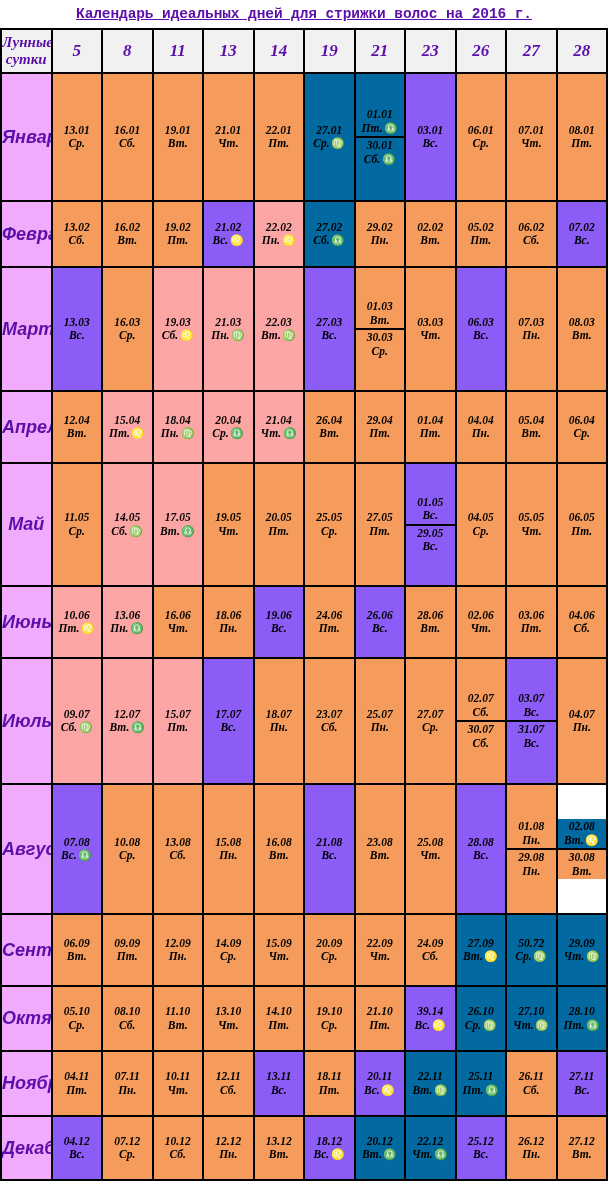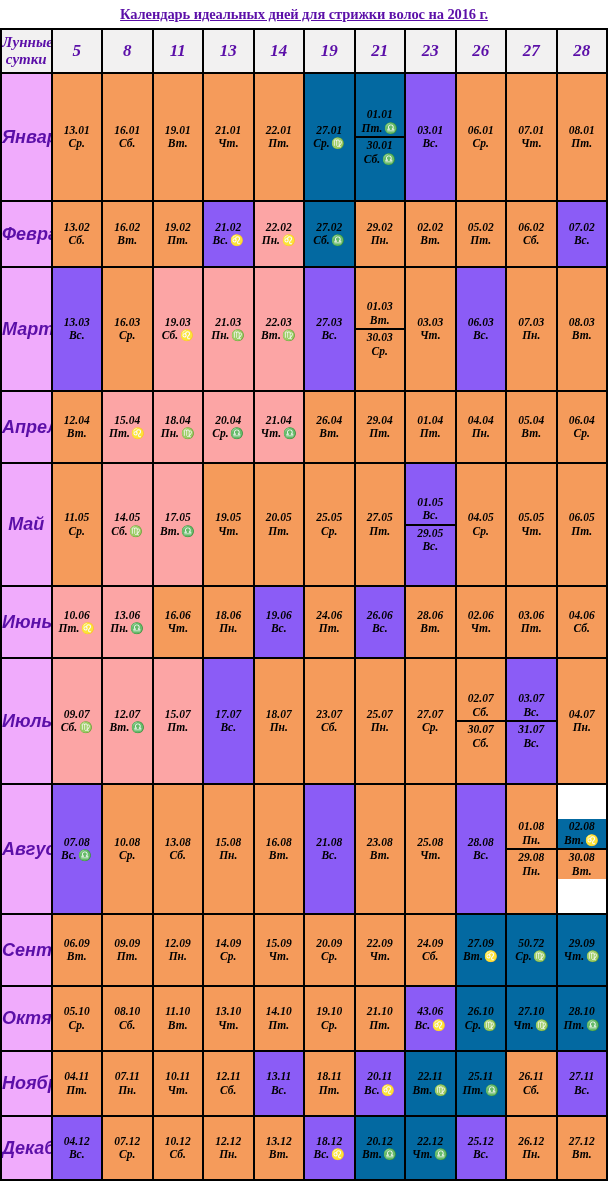--- a/index.html
+++ b/index.html
@@ -7,21 +7,21 @@
     width:608px;height:1202px;overflow:hidden;
     font-family:"Liberation Sans","DejaVu Sans",sans-serif;
   }
   #root{width:608px;height:1202px;position:relative;box-sizing:border-box;}
 
   .title-bar{
     height:28px;display:flex;align-items:center;justify-content:center;
     background:#ffffff;
   }
   .title-text{
-    font-family:Liberation Serif, serif;
+    font-family:Liberation Mono, monospace;
     font-size:14.5px;font-weight:bold;color:#5b0fa8;
     text-decoration:underline;letter-spacing:-0.1px;white-space:nowrap;
   }
 
   table.cal{
     border-collapse:collapse;width:608px;table-layout:fixed;
     border:2px solid #000;
   }
   table.cal td,table.cal th{
     border:2px solid #000;padding:0;margin:0;vertical-align:middle;
@@ -1003,21 +1003,21 @@
             <div class="sub">
               <div class="entry">
                 <span class="d">21.10</span>
                 <span class="w"><span>Пт.</span></span>
               </div>
             </div>
           </td>
           <td class="day c-red">
             <div class="sub">
               <div class="entry">
-                <span class="d">43.06</span>
+                <span class="d">39.14</span>
                 <span class="w"><span>Вс.</span><span class="zod">♌</span></span>
               </div>
             </div>
           </td>
           <td class="day c-yellow">
             <div class="sub">
               <div class="entry">
                 <span class="d">26.10</span>
                 <span class="w"><span>Ср.</span><span class="zod">♍</span></span>
               </div>

